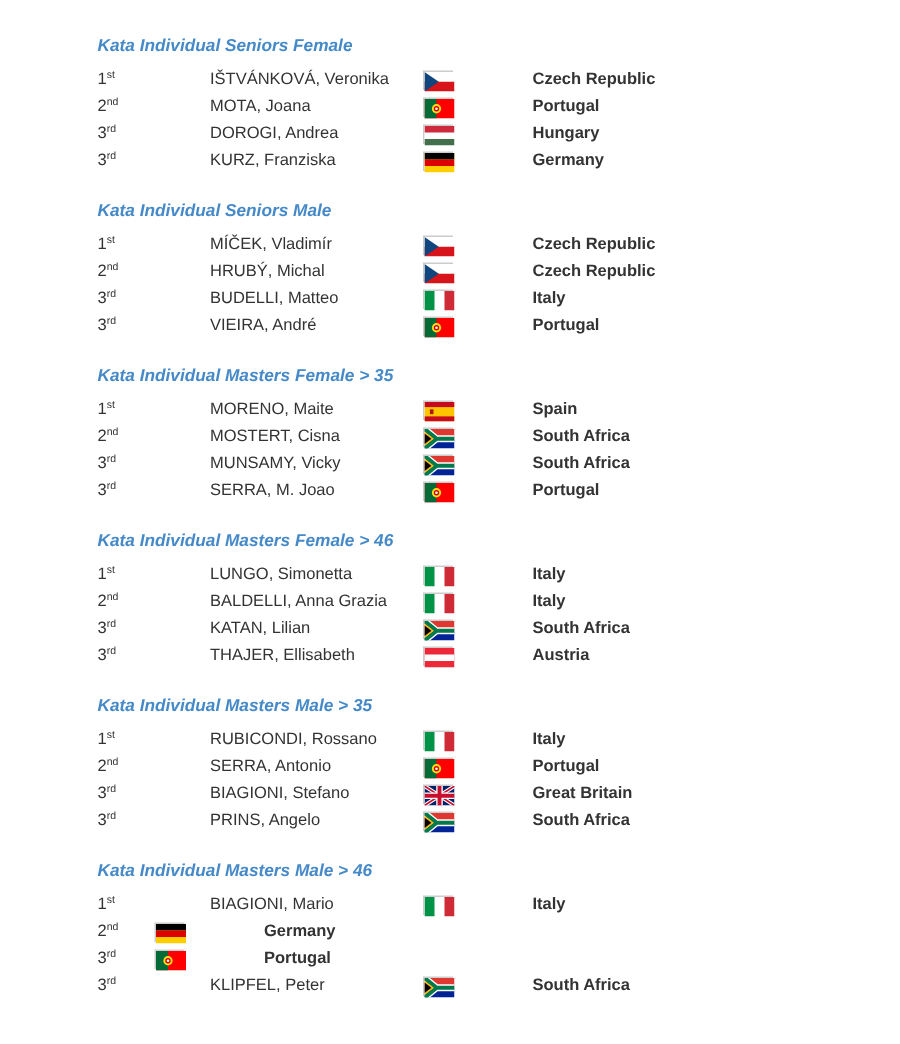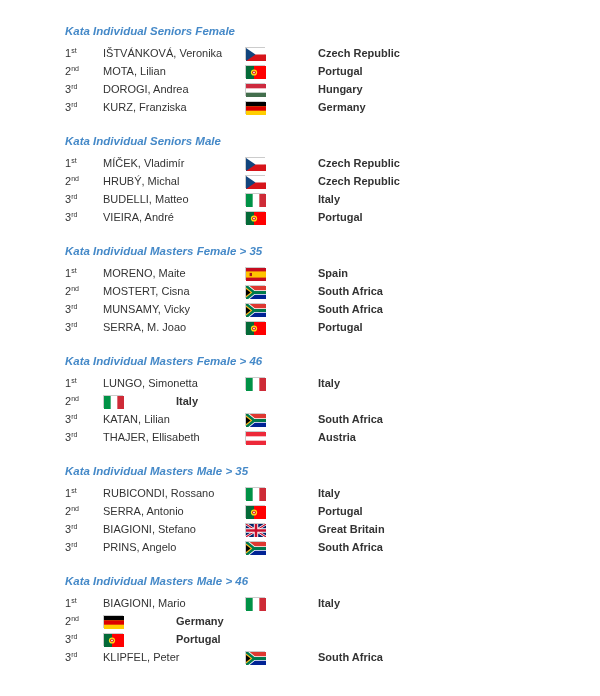--- a/index.html
+++ b/index.html
@@ -25,21 +25,21 @@
     color:var(--heading-color);
   }
   .rows{display:block;}
   .row{
     display:flex;align-items:center;height:18px;
     font-size:11px;line-height:18px;color:var(--text-color);
     white-space:nowrap;
   }
   .place{width:38px;flex:0 0 38px;}
   .ord{font-size:7px;line-height:0;vertical-align:4px;}
-  .name{width:142px;flex:0 0 142px;overflow:hidden;}
+  .name{width:142px;flex:0 0 142px;overflow:hidden;margin-left:37px;}
   .flagcell{width:73px;flex:0 0 73px;display:flex;align-items:center;line-height:0;}
   .flag{
     display:inline-block;width:20px;height:13px;line-height:0;
     border:1px solid #cccccc;background:#ffffff;
   }
   .flag svg{display:block;}
   .country{flex:1 1 auto;font-weight:bold;}
 </style>
 </head>
 <body>
@@ -58,21 +58,21 @@
                 <rect y="6.5" width="20" height="6.5" fill="#d7141a"></rect>
                 <path d="M0,0 L9.5,6.5 L0,13 Z" fill="#11457e"></path>
               </svg>
             </span>
           </span>
     <span class="country">Czech Republic</span>
   </div>
 
   <div class="row">
     <span class="place"><span class="place-num">2</span><sup class="ord">nd</sup></span>
-    <span class="name">MOTA, Lilian</span>
+    <span class="name">MOTA, Joana</span>
     <span class="flagcell">
             <span class="flag">
               <svg width="20" height="13" viewBox="0 0 20 13">
                 <rect width="20" height="13" fill="#ff0000"></rect>
                 <rect width="8" height="13" fill="#046a38"></rect>
                 <circle cx="8" cy="6.5" r="3.1" fill="#ffe017"></circle>
                 <circle cx="8" cy="6.5" r="1.8" fill="#d40000"></circle>
                 <circle cx="8" cy="6.5" r="0.9" fill="#ffffff"></circle>
               </svg>
             </span>
@@ -266,20 +266,21 @@
                 <rect width="6.67" height="13" fill="#009246"></rect>
                 <rect x="13.33" width="6.67" height="13" fill="#ce2b37"></rect>
               </svg>
             </span>
           </span>
     <span class="country">Italy</span>
   </div>
 
   <div class="row">
     <span class="place"><span class="place-num">2</span><sup class="ord">nd</sup></span>
+    <span class="name">BALDELLI, Anna Grazia</span>
     <span class="flagcell">
             <span class="flag">
               <svg width="20" height="13" viewBox="0 0 20 13">
                 <rect width="20" height="13" fill="#ffffff"></rect>
                 <rect width="6.67" height="13" fill="#009246"></rect>
                 <rect x="13.33" width="6.67" height="13" fill="#ce2b37"></rect>
               </svg>
             </span>
           </span>
     <span class="country">Italy</span>

